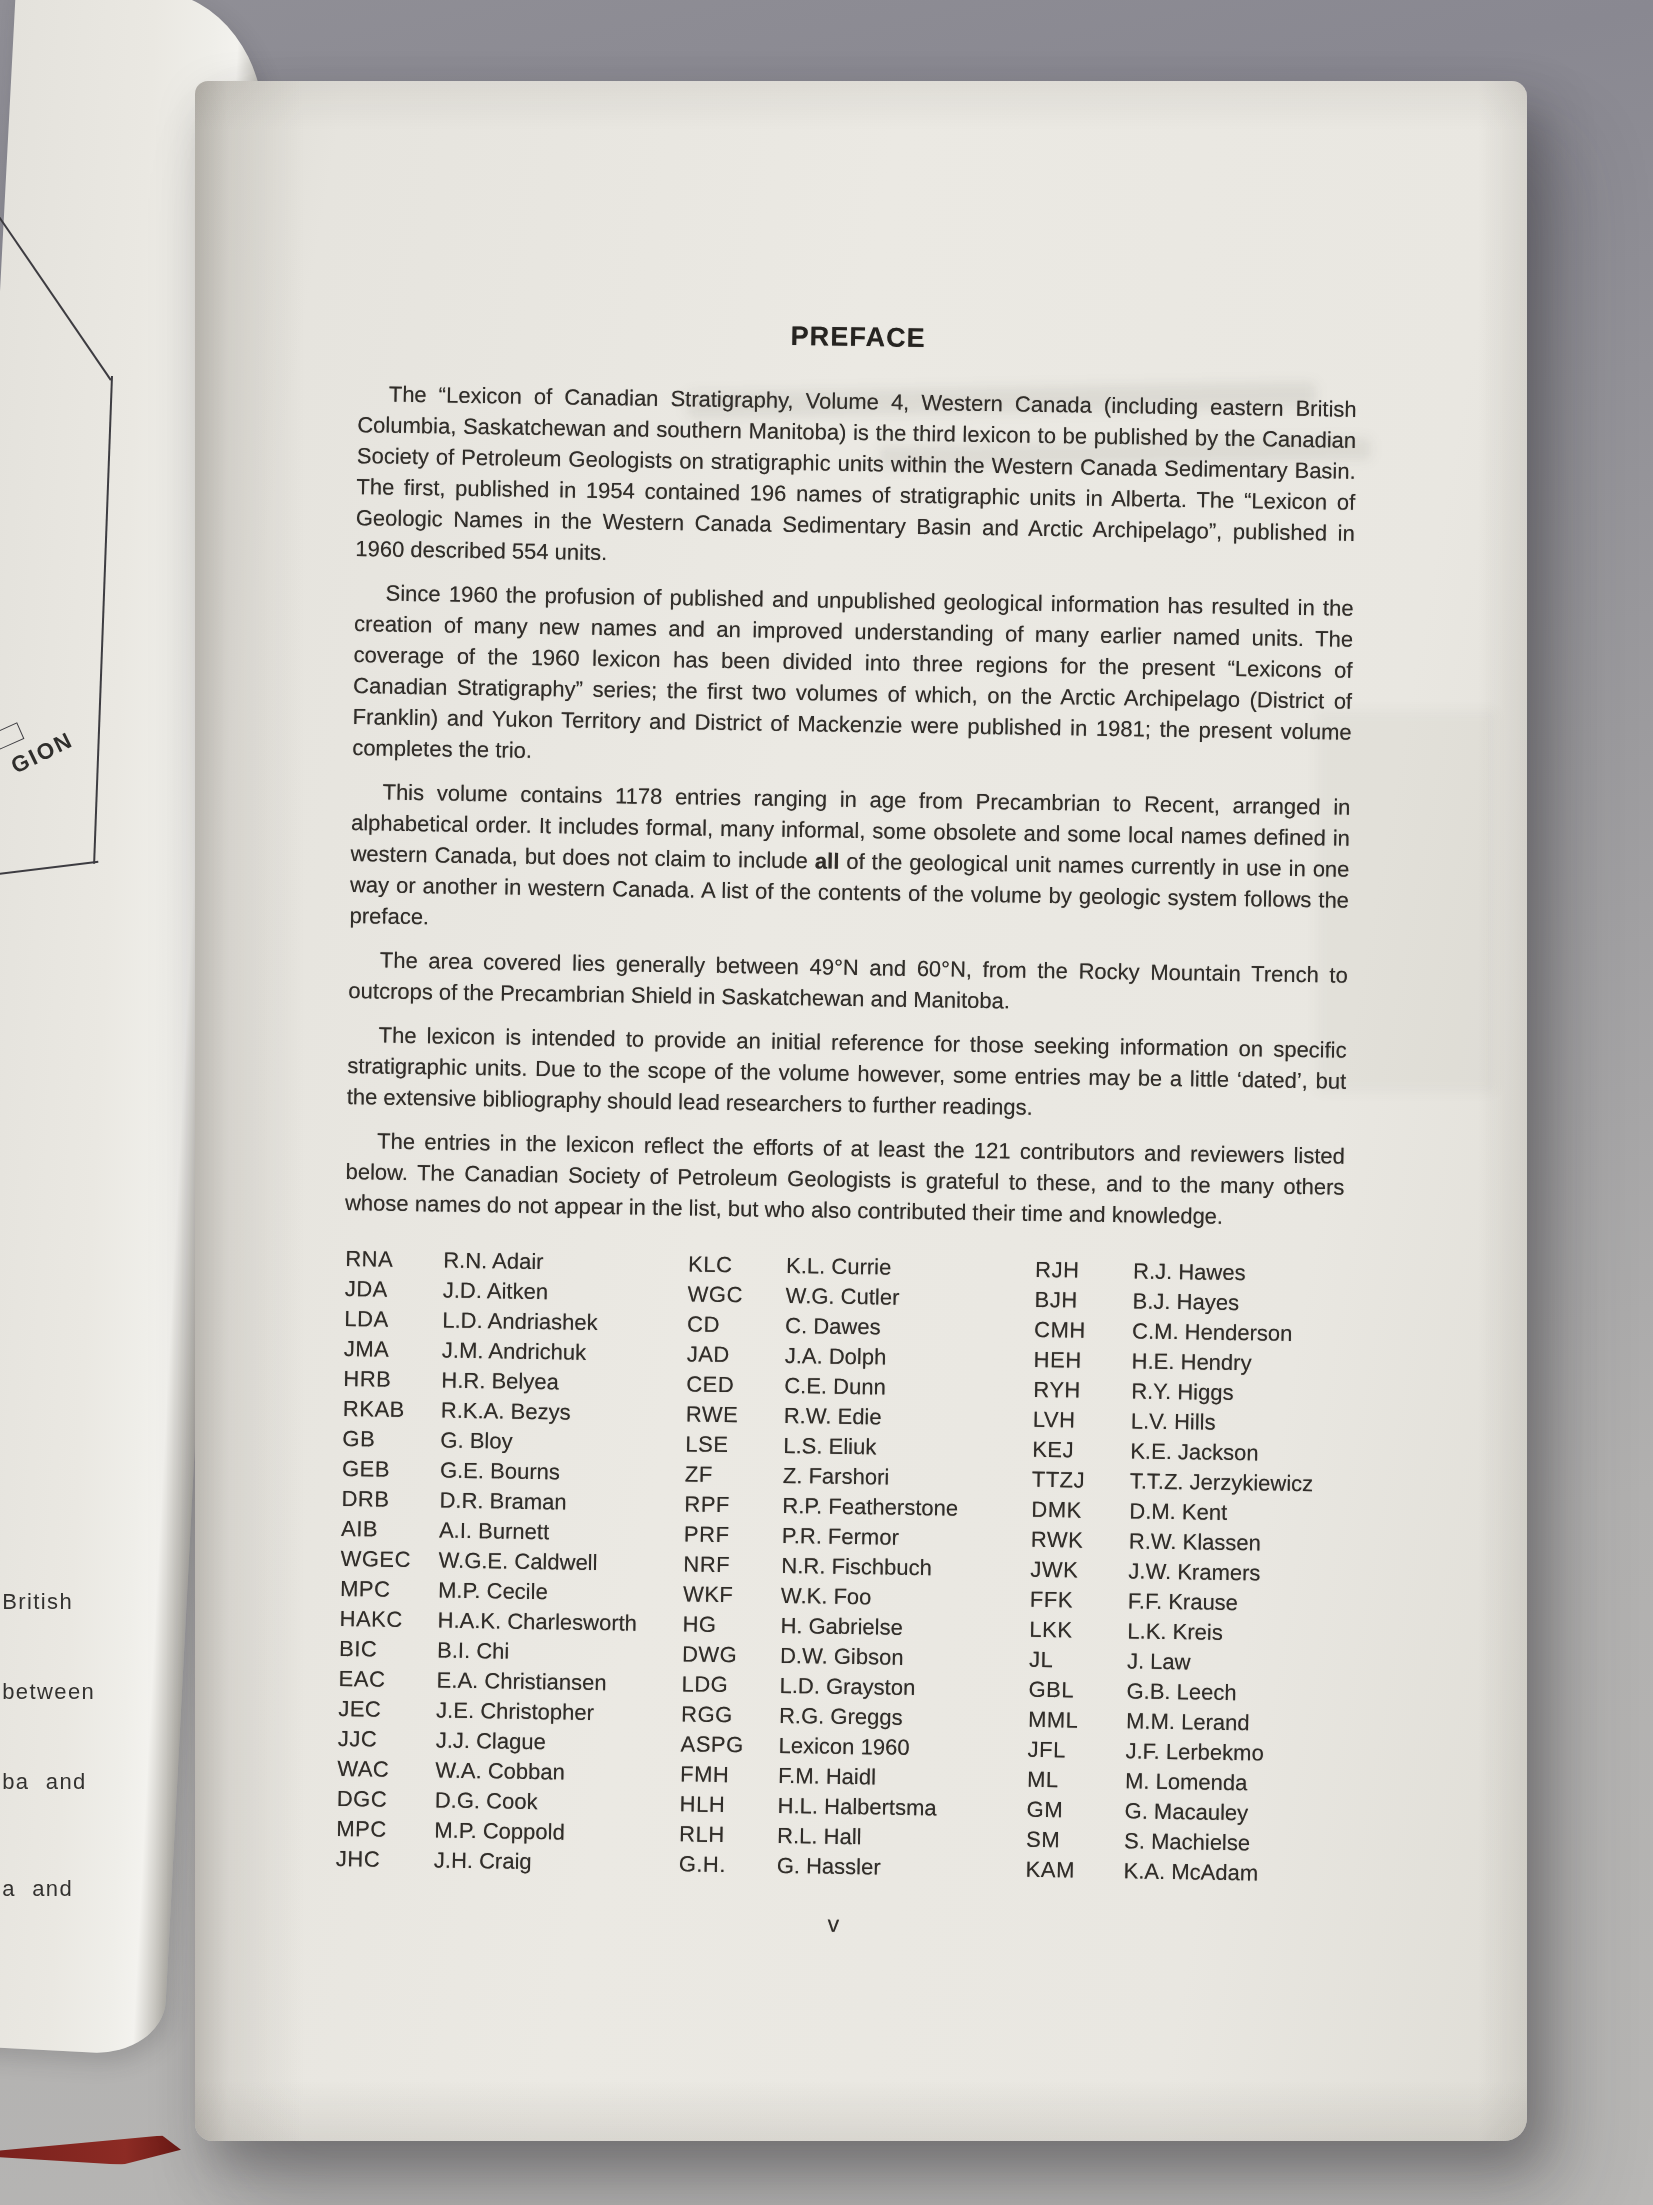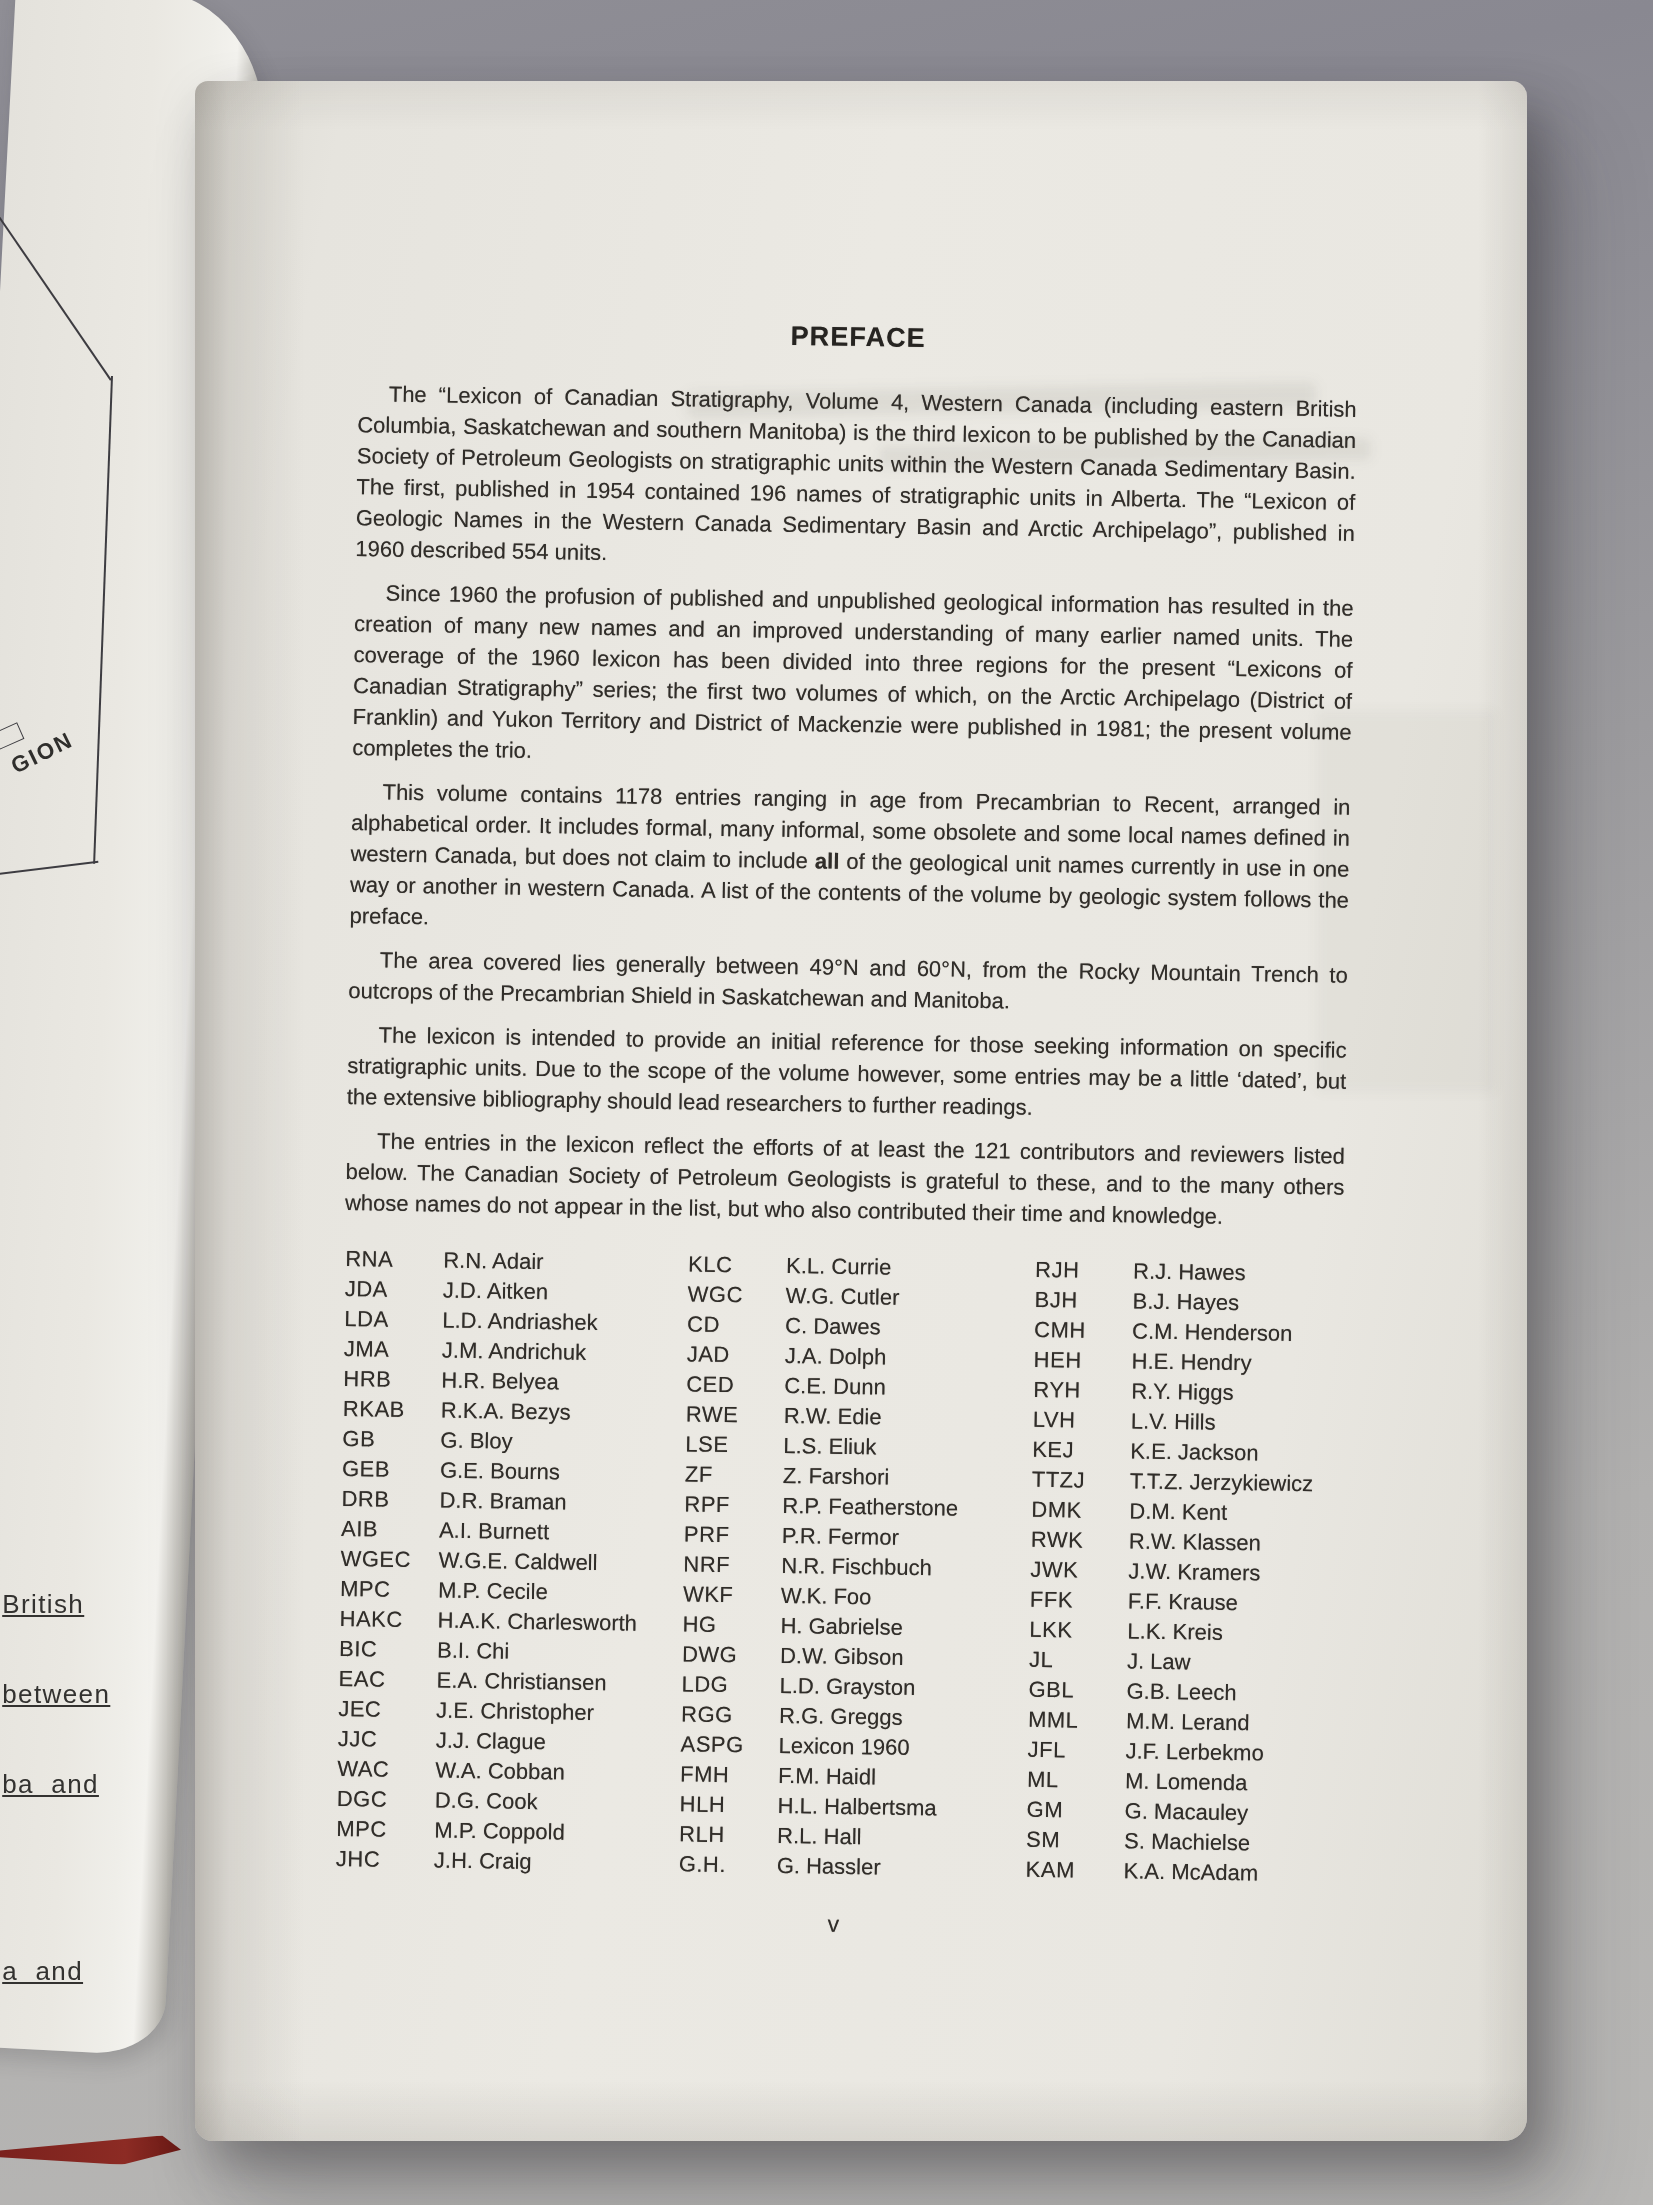--- a/index.html
+++ b/index.html
@@ -18,22 +18,22 @@
   }
   .fig-line{position:absolute;background:#3d3c41;}
   .fig-top{left:-3.3px;top:212px;width:203px;height:1.6px;transform:rotate(55.6deg);transform-origin:0 0;}
   .fig-right{left:111px;top:376px;width:1.6px;height:488px;transform:rotate(2.1deg);transform-origin:0 0;}
   .fig-bottom{left:-2.2px;top:873px;width:101px;height:1.6px;transform:rotate(-7deg);transform-origin:0 50%;}
   .map-glyph{position:absolute;left:-5.5px;top:727px;width:25px;height:16.4px;border:1.6px solid #3d3c41;transform:rotate(-24deg);background:transparent;}
   .gion{
     position:absolute;left:6.6px;top:756px;transform:rotate(-26deg);transform-origin:0 0;
     font-size:22.4px;font-weight:bold;letter-spacing:2.2px;color:#2f2e2c;
   }
-  .frag{position:absolute;left:2.2px;font-size:26px;letter-spacing:1.4px;word-spacing:8.8px;color:#333230;white-space:nowrap;text-decoration:underline;}
-  .frag1{top:1589px}.frag2{top:1679px}.frag3{top:1769px}.frag4{top:1956px}
+  .frag{position:absolute;left:2.2px;font-size:22px;letter-spacing:1.4px;word-spacing:8.8px;color:#333230;white-space:nowrap;}
+  .frag1{top:1589px}.frag2{top:1679px}.frag3{top:1769px}.frag4{top:1876px}
   
   .red-top{
     position:absolute;left:162px;top:40px;width:70px;height:69px;
     transform:rotate(10deg);border-radius:8.8px 15.3px 5.5px 9.8px;
     background:radial-gradient(circle at 40% 35%,#8d3129 0%,#7c241f 55%,#641814 100%);
   }
   .red-bottom{
     position:absolute;left:-4.4px;top:2137px;width:185px;height:28.4px;transform:rotate(-1.2deg);
     background:linear-gradient(to right,#7a211d 0%,#8c2b24 70%,#6a1a16 100%);
     clip-path:polygon(0 42%,90% 0,100% 52%,68% 100%,0 64%);

